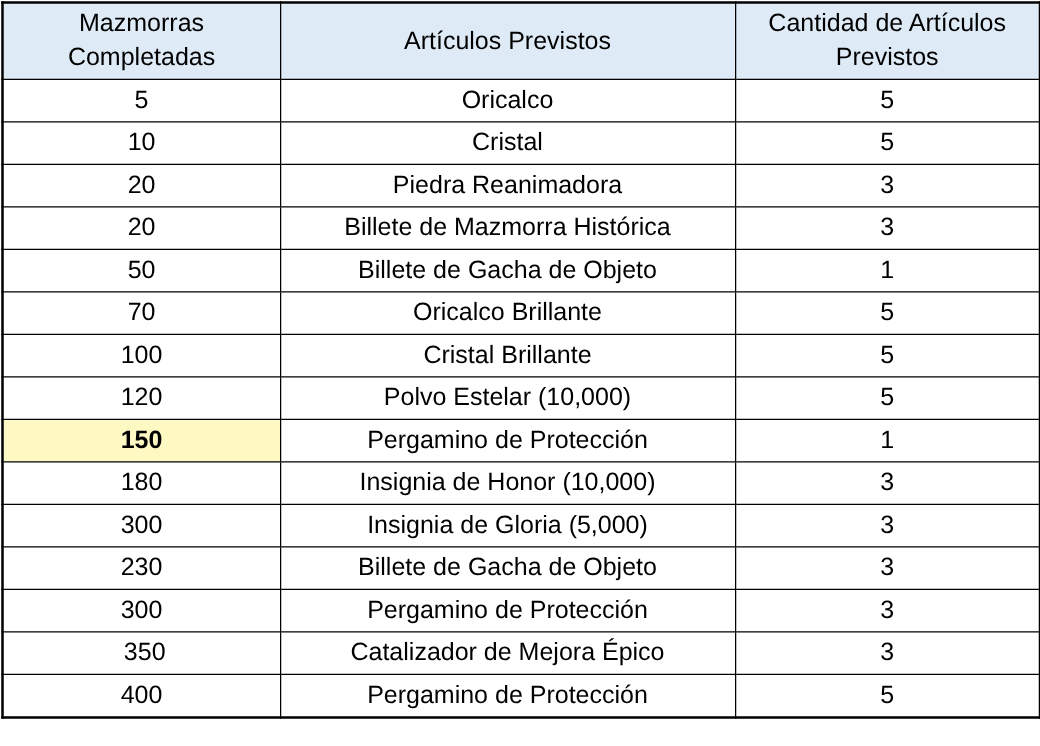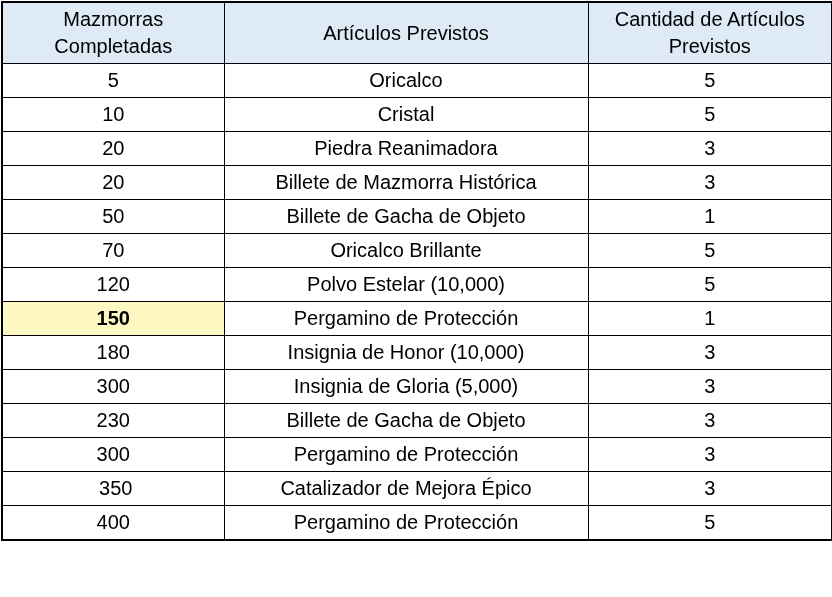--- a/index.html
+++ b/index.html
@@ -88,20 +88,25 @@
           <td style="background: rgb(255, 255, 255);">50</td>
           <td style="background: rgb(255, 255, 255);">Billete de Gacha de Objeto</td>
           <td style="background: rgb(255, 255, 255);">1</td>
         </tr>
         <tr>
           <td style="background: rgb(255, 255, 255);">70</td>
           <td style="background: rgb(255, 255, 255);">Oricalco Brillante</td>
           <td style="background: rgb(255, 255, 255);">5</td>
         </tr>
         <tr>
+          <td style="background: rgb(255, 255, 255);">100</td>
+          <td style="background: rgb(255, 255, 255);">Cristal Brillante</td>
+          <td style="background: rgb(255, 255, 255);">5</td>
+        </tr>
+        <tr>
           <td style="background: rgb(255, 255, 255);">120</td>
           <td style="background: rgb(255, 255, 255);">Polvo Estelar (10,000)</td>
           <td style="background: rgb(255, 255, 255);">5</td>
         </tr>
         <tr>
           <td style="background: #fef9c3; font-weight: bold;">150</td>
           <td style="background: rgb(255, 255, 255);">Pergamino de Protección</td>
           <td style="background: rgb(255, 255, 255);">1</td>
         </tr>
         <tr>

